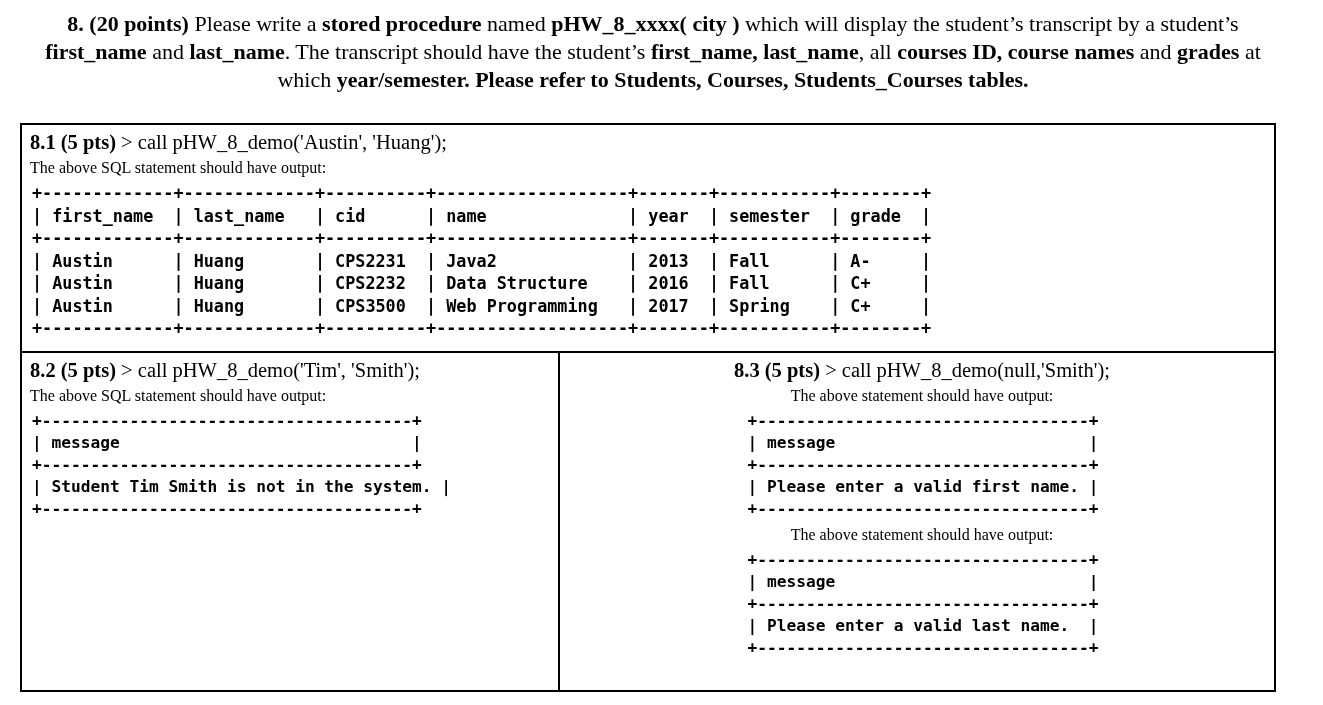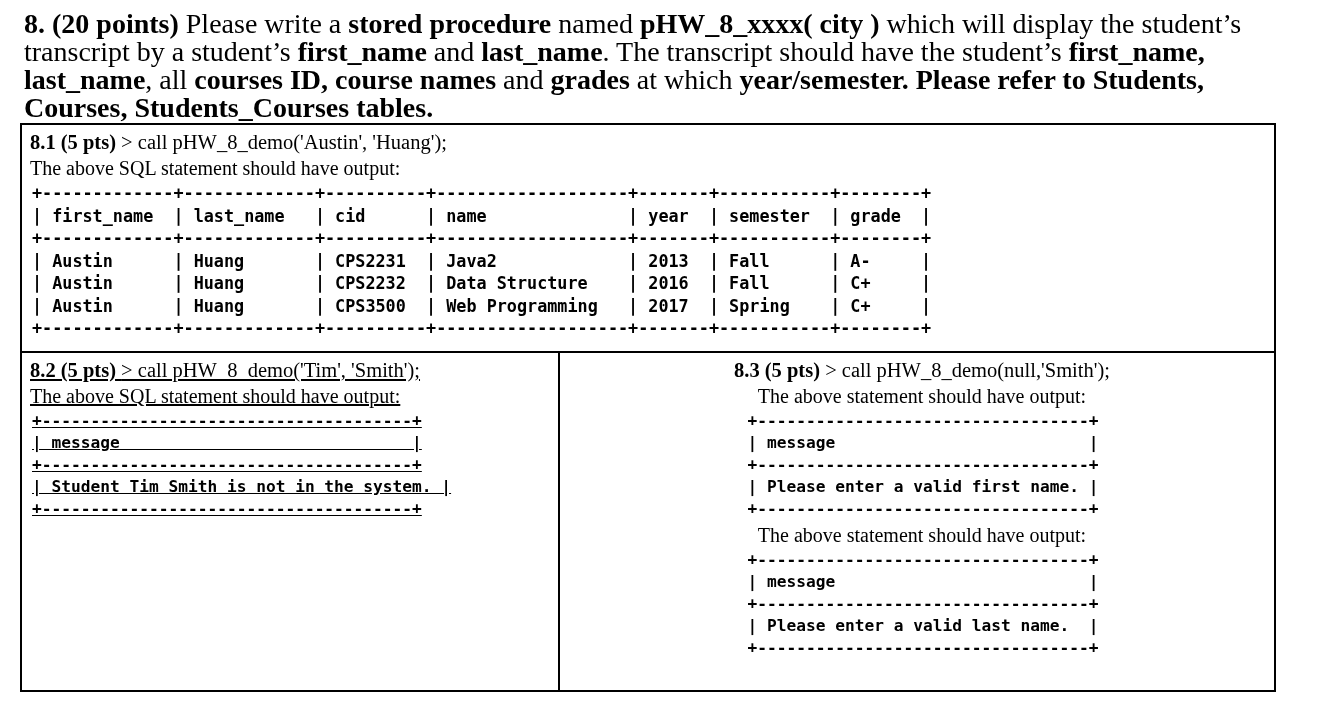--- a/index.html
+++ b/index.html
@@ -17,23 +17,23 @@
     position: relative;
   }
 
   
   .prompt {
     position: absolute;
     left: 24px;
     top: 10px;
     width: 1258px;
     font-family: "Liberation Serif", serif;
-    font-size: 28px;
+    font-size: 22px;
     line-height: 28px;
-    text-align: left;
+    text-align: center;
   }
   .prompt b { font-weight: bold; }
 
   
   .box {
     position: absolute;
     left: 20px;
     top: 123px;
     width: 1256px;
     height: 569px;
@@ -63,21 +63,20 @@
   }
   .cell-82 {
     position: absolute;
     left: 0;
     top: 0;
     width: 538px;
     bottom: 0;
     border-right: 2px solid #000000;
     box-sizing: border-box;
     padding: 4px 0 0 8px;
-    text-decoration: underline;
   }
   .cell-right {
     position: absolute;
     left: 538px;
     top: 0;
     right: 0;
     bottom: 0;
     box-sizing: border-box;
     padding: 4px 0 0 10px;
     text-align: center;
@@ -94,21 +93,21 @@
     white-space: nowrap;
   }
   .qnum {
     font-weight: bold;
   }
   .qcall {
     font-weight: normal;
   }
   .qdesc {
     font-family: "Liberation Serif", serif;
-    font-size: 20px;
+    font-size: 16px;
     line-height: 26px;
     white-space: nowrap;
   }
 
   
   .ascii {
     font-family: "DejaVu Sans Mono", "Liberation Mono", monospace;
     font-size: 16.6px;
     line-height: 18.5px;
     font-weight: bold;

